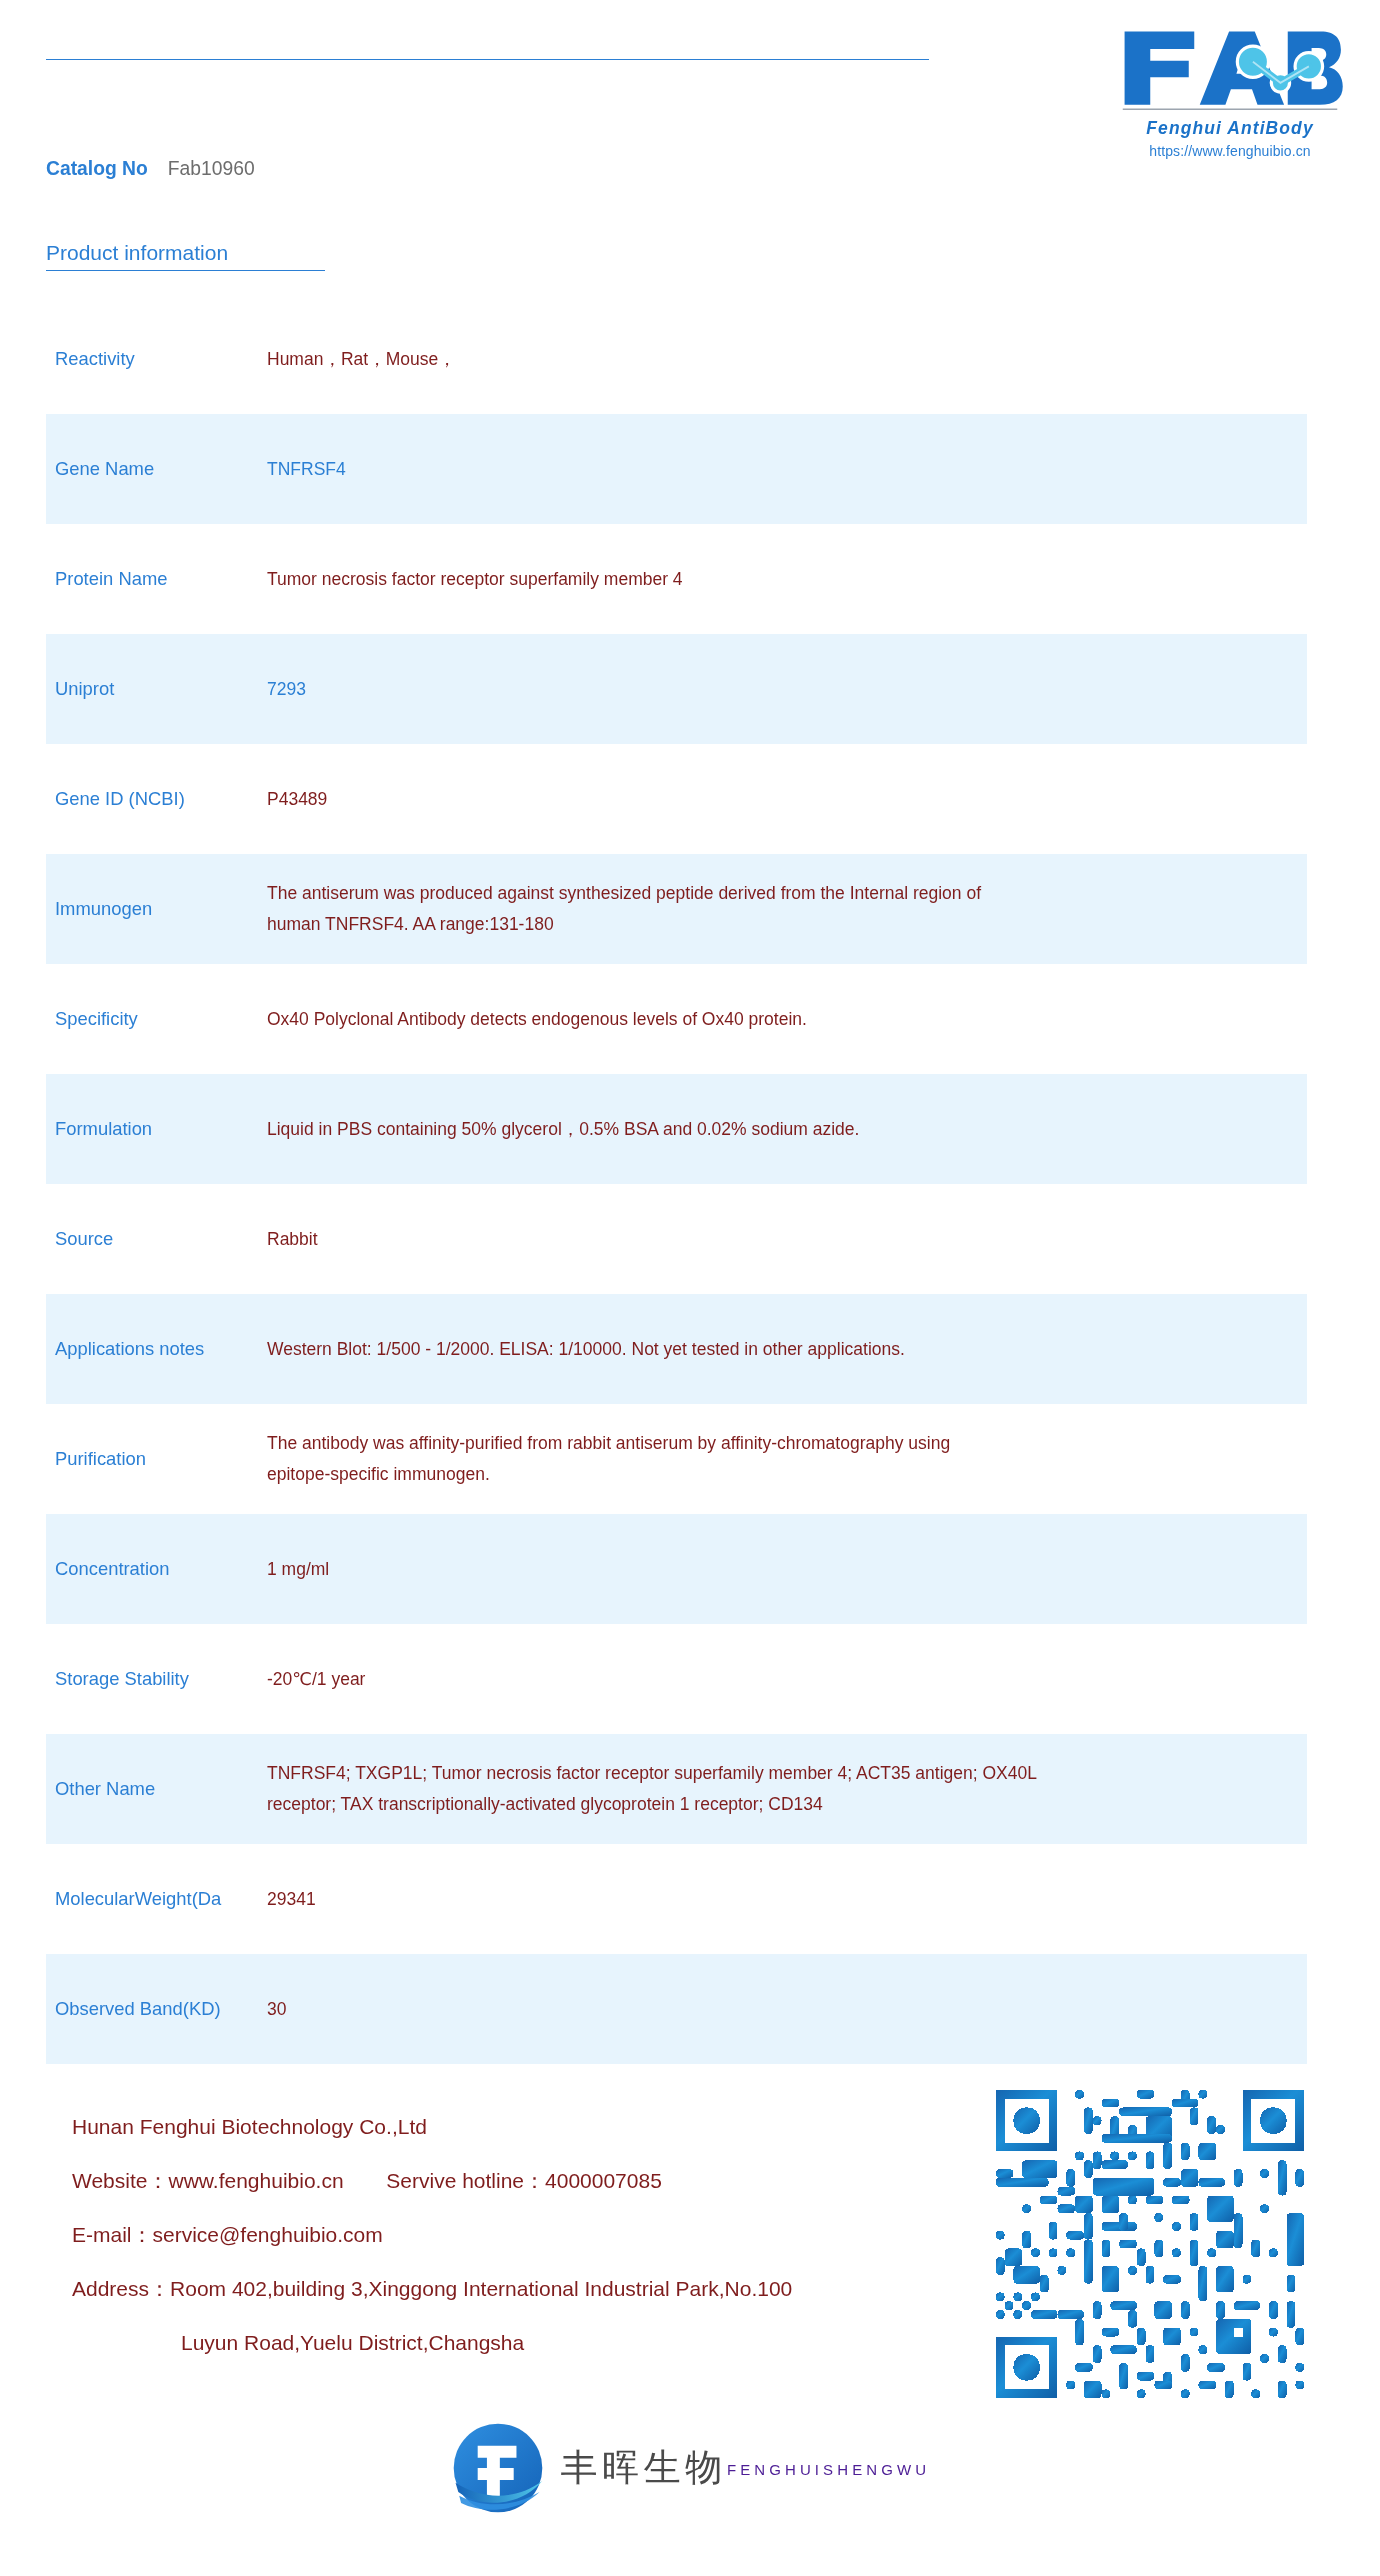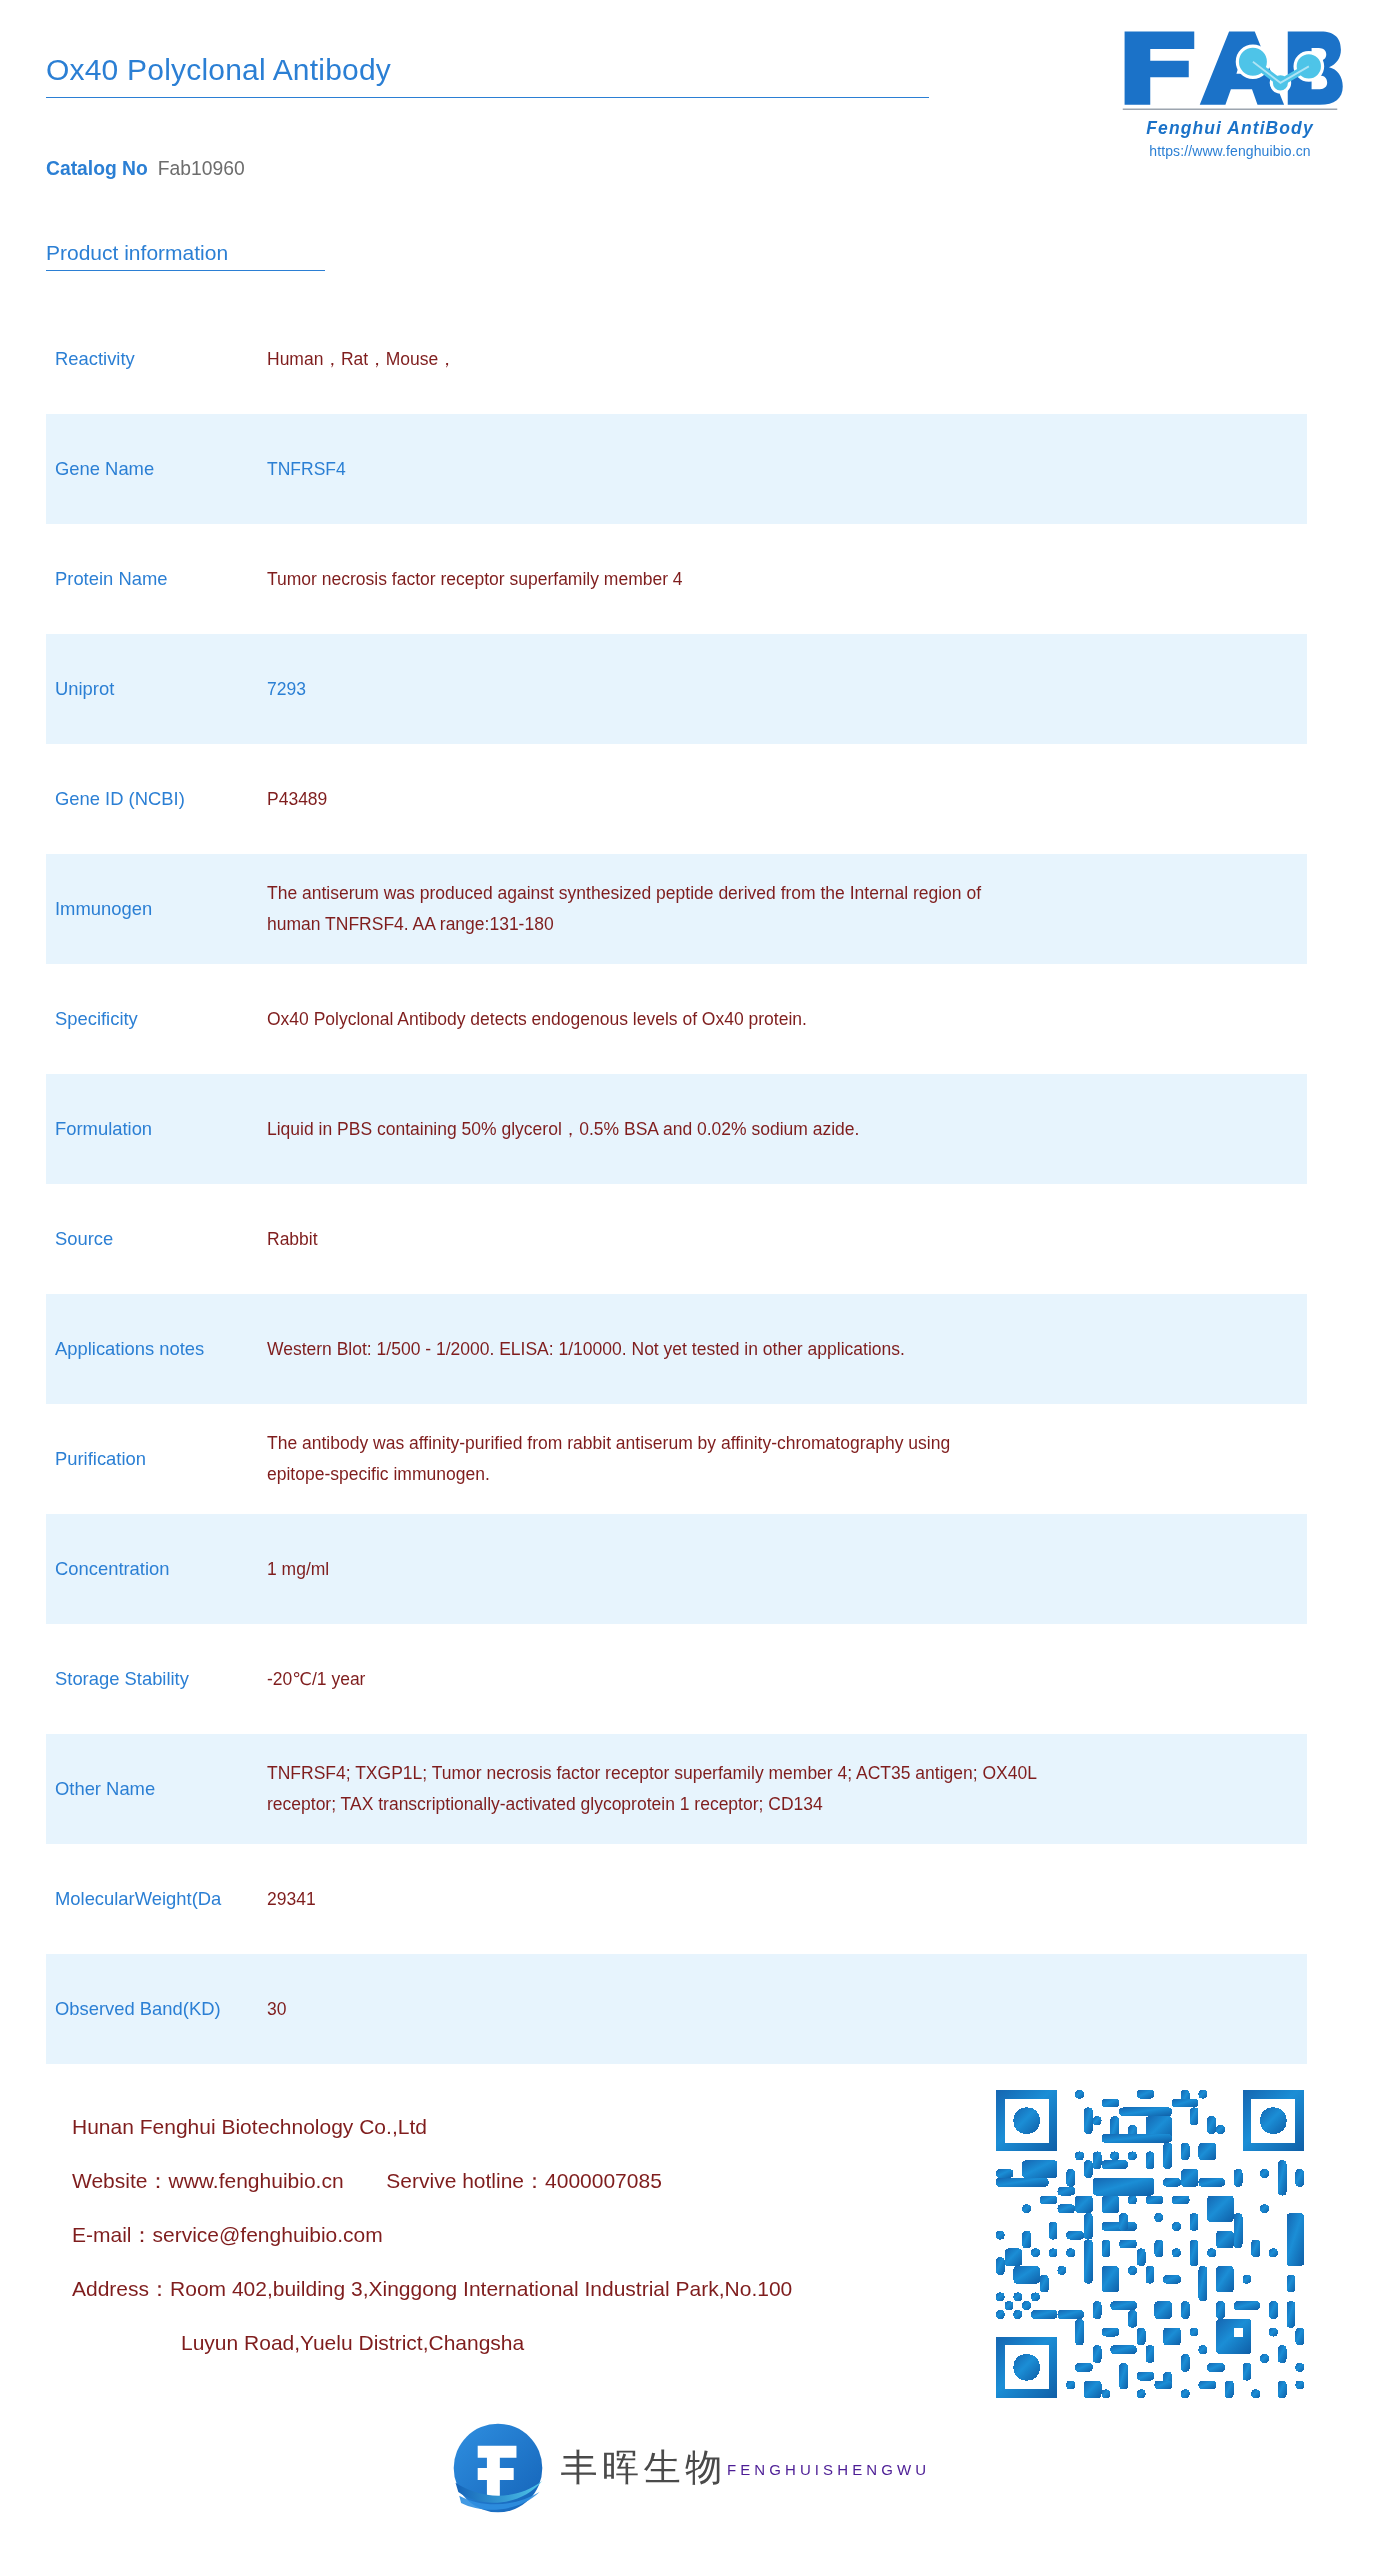--- a/index.html
+++ b/index.html
@@ -45,21 +45,21 @@
     top: 158px;
     font-size: 19.3px;
     white-space: nowrap;
   }
   .catalog-label {
     color: #2b7fd4;
     font-weight: bold;
   }
   .catalog-value {
     color: #6d6d6d;
-    margin-left: 10px;
+    margin-left: 20px;
   }
 
   
   .brand {
     position: absolute;
     right: 35px;
     top: 26px;
     width: 230px;
     text-align: center;
   }
@@ -211,21 +211,20 @@
     letter-spacing: 4.1px;
     margin-top: 3.7px;
   }
 </style>
 </head>
 <body>
 
 <div class="header">
 
   <div class="title-block">
-    <div class="product-title">Ox40 Polyclonal Antibody</div>
     <div class="title-rule"></div>
   </div>
 
   <div class="catalog-row">
     <span class="catalog-label">Catalog No</span><span class="catalog-value">Fab10960</span>
   </div>
 
   <div class="brand">
     <svg class="fab-mark" width="230" height="88" viewBox="0 0 250 96">
 

